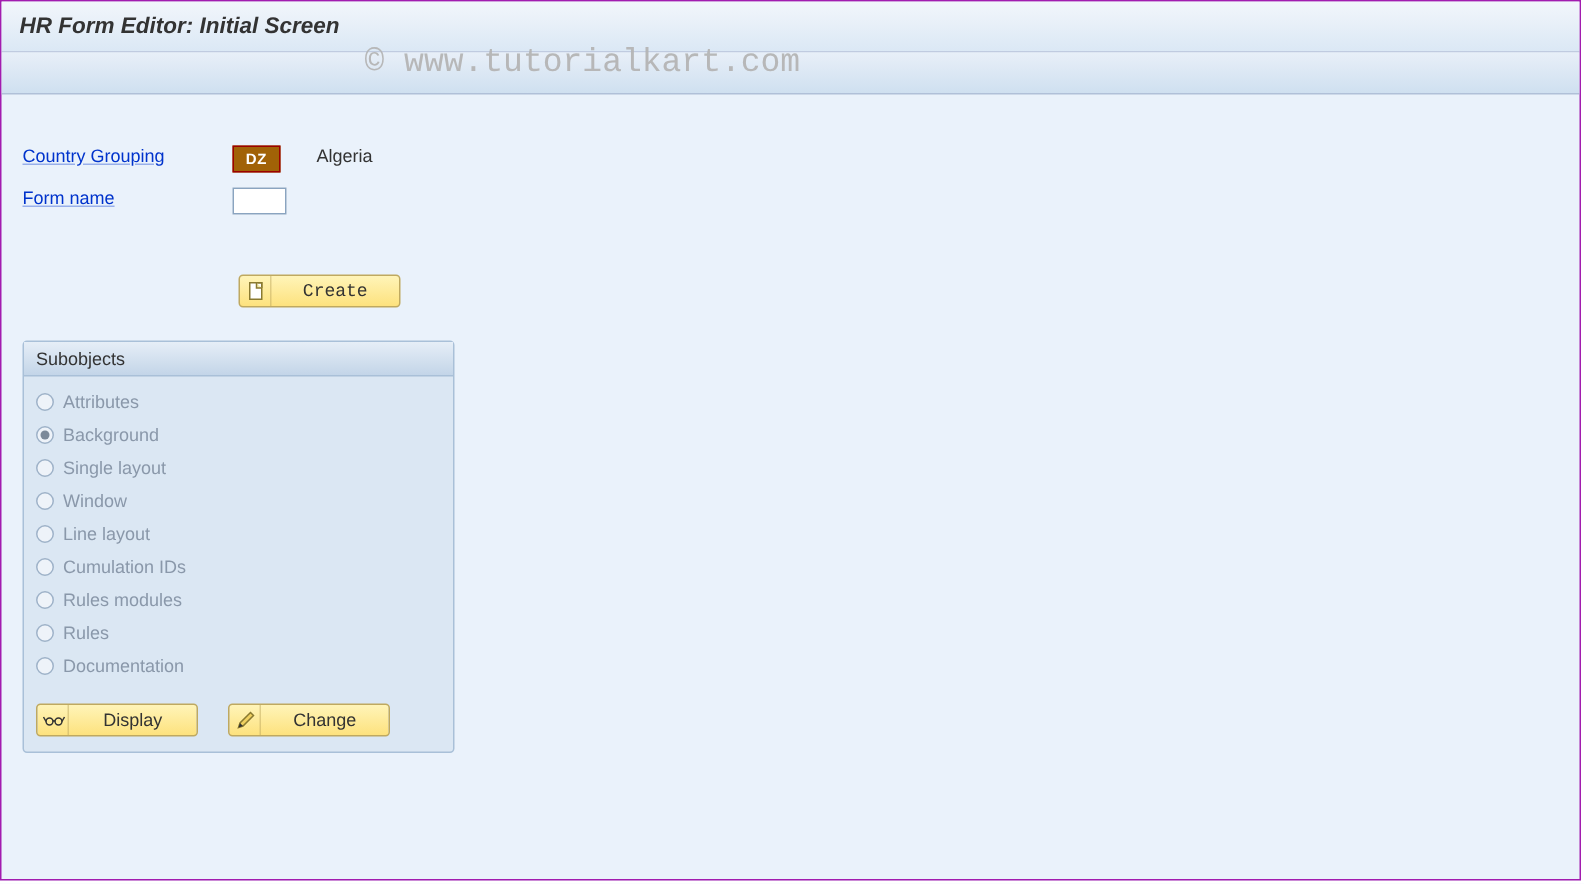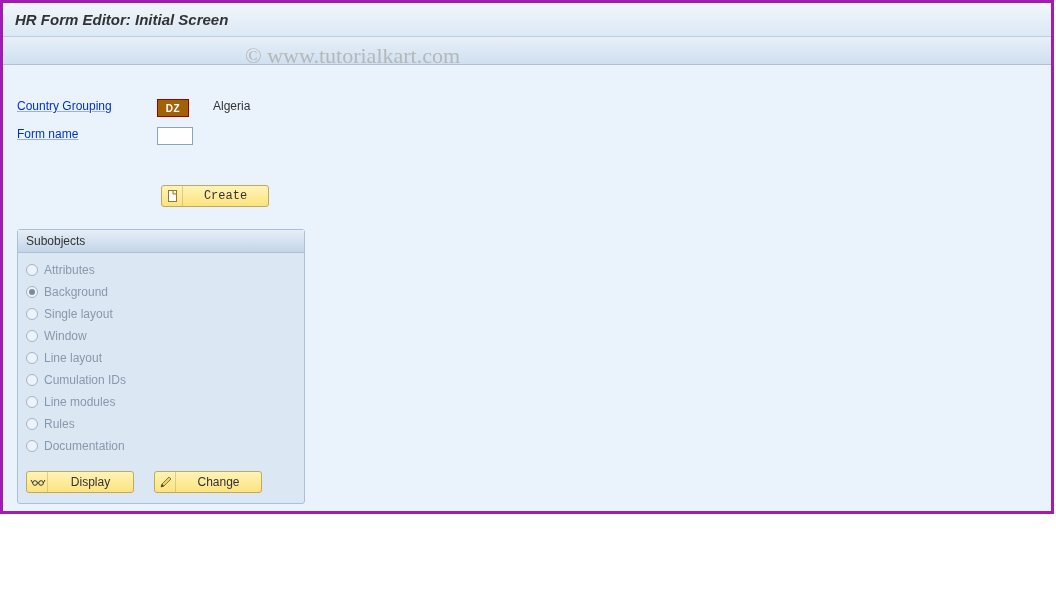--- a/index.html
+++ b/index.html
@@ -1,17 +1,17 @@
 <!DOCTYPE html>
 <html><head>
   <meta charset="utf-8">
   <style>
     * { box-sizing: border-box; margin: 0; padding: 0; }
     html, body { width: 1056px; height: 589px; font-family: Arial, Helvetica, sans-serif; font-size: 12px; background: #fff; }
-    .app { width: 1054px; height: 514px; border: 3px solid #a21caf; background: #eaf2fb; position: relative; overflow: hidden; }
+    .app { width: 1054px; height: 587px; border: 1px solid #a21caf; background: #eaf2fb; position: relative; overflow: hidden; }
     .titlebar {
       background: linear-gradient(to bottom, #f2f6fb, #dbe8f5);
       border-bottom: 1px solid #c0cbe0;
       padding: 8px 12px;
       font-style: italic;
       font-weight: bold;
       font-size: 15px;
       color: #333;
     }
     .toolbar {
@@ -68,22 +68,22 @@
     .radio {
       width: 12px; height: 12px; border: 1px solid #9fb3c9; border-radius: 50%;
       margin-right: 6px; display: inline-flex; align-items: center; justify-content: center;
       background: #eef3f9;
     }
     .radio.selected::after {
       content: ""; width: 6px; height: 6px; border-radius: 50%; background: #7c8a9a;
     }
     .group-btns { display: flex; gap: 20px; padding: 12px 8px 0 8px; }
     .watermark {
-      position: absolute; top: 40px; left: 242px; color: rgba(180,180,180,0.95);
-      font-size: 22px; font-family: Liberation Serif, serif; pointer-events: none;
+      position: absolute; top: 28px; left: 242px; color: rgba(180,180,180,0.95);
+      font-size: 22px; font-family: Liberation Mono, monospace; pointer-events: none;
       display: flex; align-items: center; gap: 6px;
     }
   </style>
 </head>
 <body>
 
 <div class="app">
   <div class="titlebar">
     <span>HR Form Editor: Initial Screen</span>
   </div>
@@ -143,21 +143,21 @@
           <div class="radio-row">
             <span class="radio"></span>
             <span>Line layout</span>
           </div>
           <div class="radio-row">
             <span class="radio"></span>
             <span>Cumulation IDs</span>
           </div>
           <div class="radio-row">
             <span class="radio"></span>
-            <span>Line modules</span>
+            <span>Rules modules</span>
           </div>
           <div class="radio-row">
             <span class="radio"></span>
             <span>Rules</span>
           </div>
           <div class="radio-row">
             <span class="radio"></span>
             <span>Documentation</span>
           </div>
 

